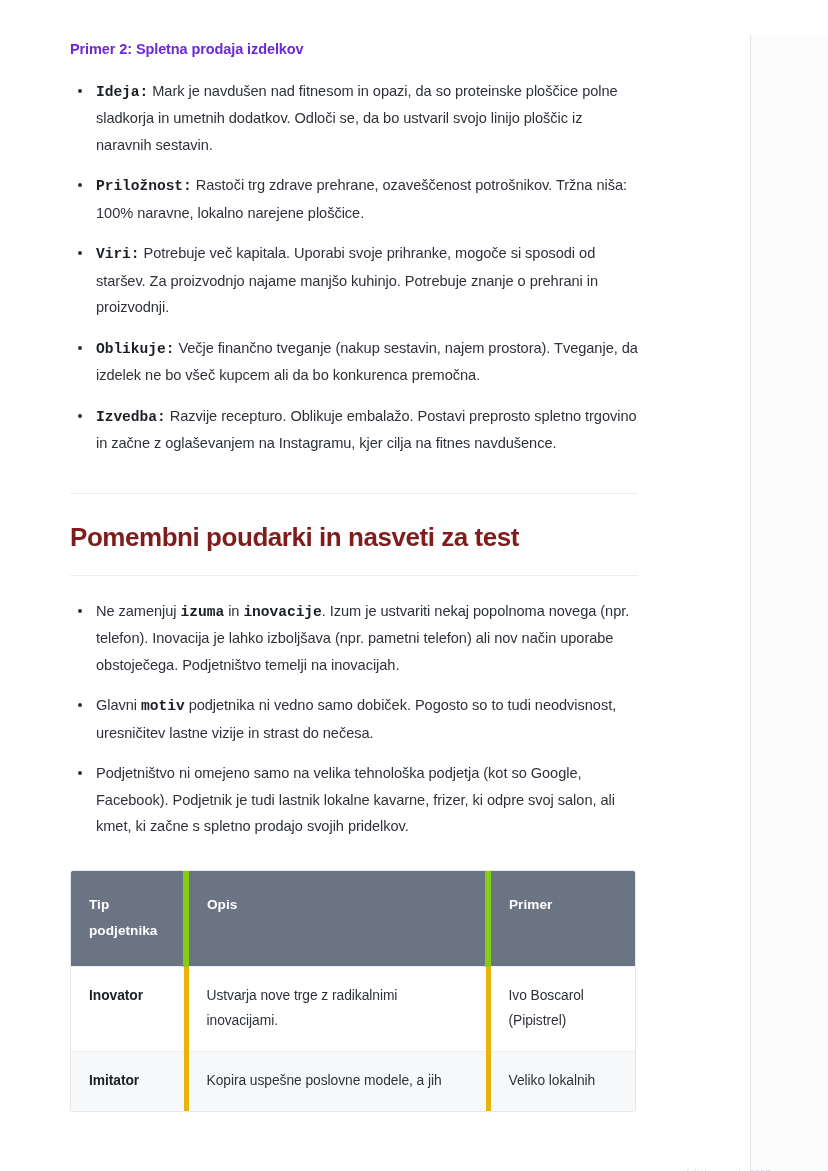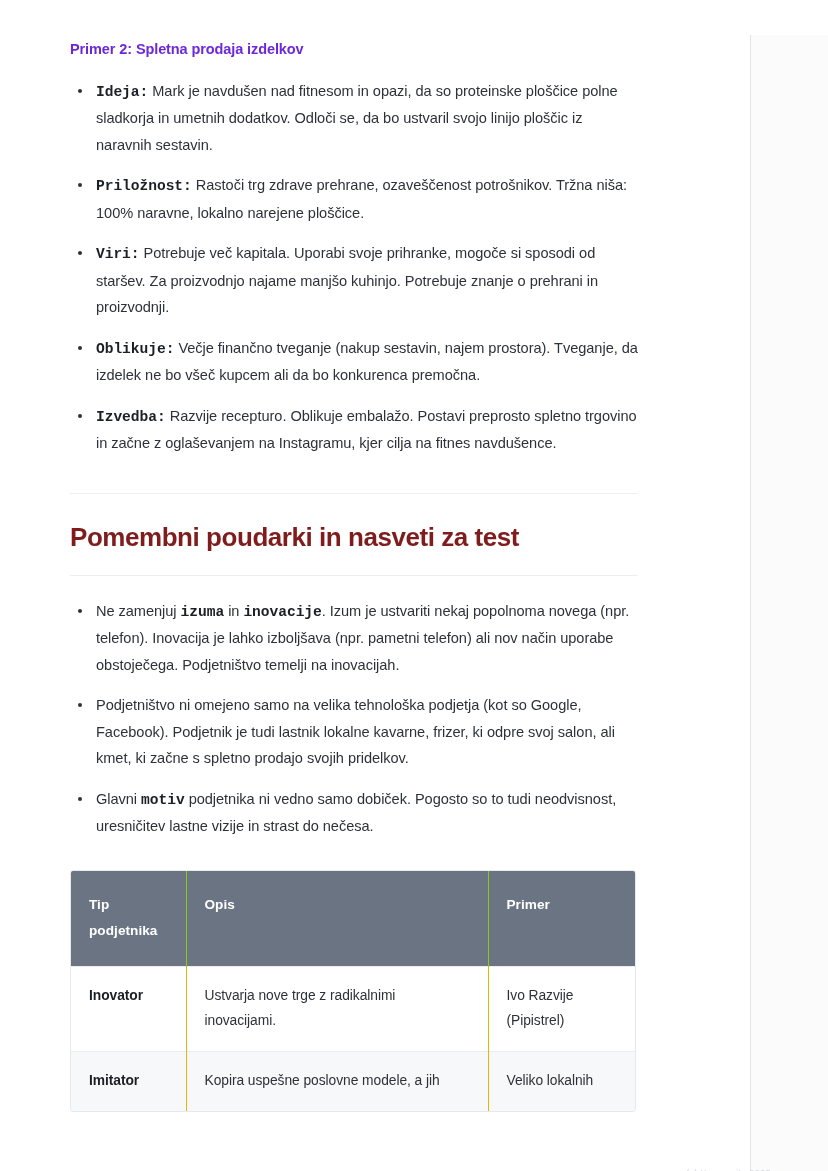--- a/index.html
+++ b/index.html
@@ -130,31 +130,31 @@
   }
   table.info-table th {
     background: #6b7483;
     color: #ffffff;
     font-size: 13.6px;
     font-weight: 600;
     text-align: left;
     vertical-align: top;
     padding: 21px 18px 22px 18px;
     line-height: 26px;
-    border-right: 1px solid #84cc16;
+    border-right: 6px solid #84cc16;
     letter-spacing: 0.05px;
   }
   table.info-table th:last-child { border-right: 0; }
   table.info-table td {
     font-size: 13.8px;
     color: #2e3238;
     vertical-align: top;
     padding: 16px 18px 18px 18px;
     line-height: 25px;
-    border-right: 1px solid #eab308;
+    border-right: 5px solid #eab308;
     border-top: 1px solid #ebedf0;
     background: #ffffff;
     letter-spacing: -0.05px;
   }
   table.info-table td:last-child { border-right: 0; }
   table.info-table td.type-cell {
     font-weight: 700;
     color: #1c2025;
   }
   table.info-table tr.alt td { background: #f7f8f9; }
@@ -211,24 +211,24 @@
 
     <h2 class="section-title">Pomembni poudarki in nasveti za test</h2>
 
     <hr class="rule">
 
     <ul class="bullets list-gap">
       <li>
         <span>Ne zamenjuj </span><b>izuma</b><span> in </span><b>inovacije</b><span>. Izum je ustvariti nekaj popolnoma novega (npr. telefon). Inovacija je lahko izboljšava (npr. pametni telefon) ali nov način uporabe obstoječega. Podjetništvo temelji na inovacijah.</span>
       </li>
       <li>
+        <span>Glavni </span><b>motiv</b><span> podjetnika ni vedno samo dobiček. Pogosto so to tudi neodvisnost, uresničitev lastne vizije in strast do nečesa.</span>
+      </li>
+      <li>
         <span>Podjetništvo ni omejeno samo na velika tehnološka podjetja (kot so Google, Facebook). Podjetnik je tudi lastnik lokalne kavarne, frizer, ki odpre svoj salon, ali kmet, ki začne s spletno prodajo svojih pridelkov.</span>
-      </li>
-      <li>
-        <span>Glavni </span><b>motiv</b><span> podjetnika ni vedno samo dobiček. Pogosto so to tudi neodvisnost, uresničitev lastne vizije in strast do nečesa.</span>
       </li>
     </ul>
 
     <div class="table-wrap">
       <table class="info-table">
         <colgroup>
           <col class="col-1">
           <col class="col-2">
           <col class="col-3">
         </colgroup>
@@ -236,21 +236,21 @@
           <tr>
             <th>Tip podjetnika</th>
             <th>Opis</th>
             <th>Primer</th>
           </tr>
         </thead>
         <tbody>
           <tr>
             <td class="type-cell">Inovator</td>
             <td>Ustvarja nove trge z radikalnimi inovacijami.</td>
-            <td>Ivo Razvije (Pipistrel)</td>
+            <td>Ivo Boscarol (Pipistrel)</td>
           </tr>
           <tr class="alt">
             <td class="type-cell">Imitator</td>
             <td>Kopira uspešne poslovne modele, a jih</td>
             <td>Veliko lokalnih</td>
           </tr>
         </tbody>
       </table>
     </div>
 

